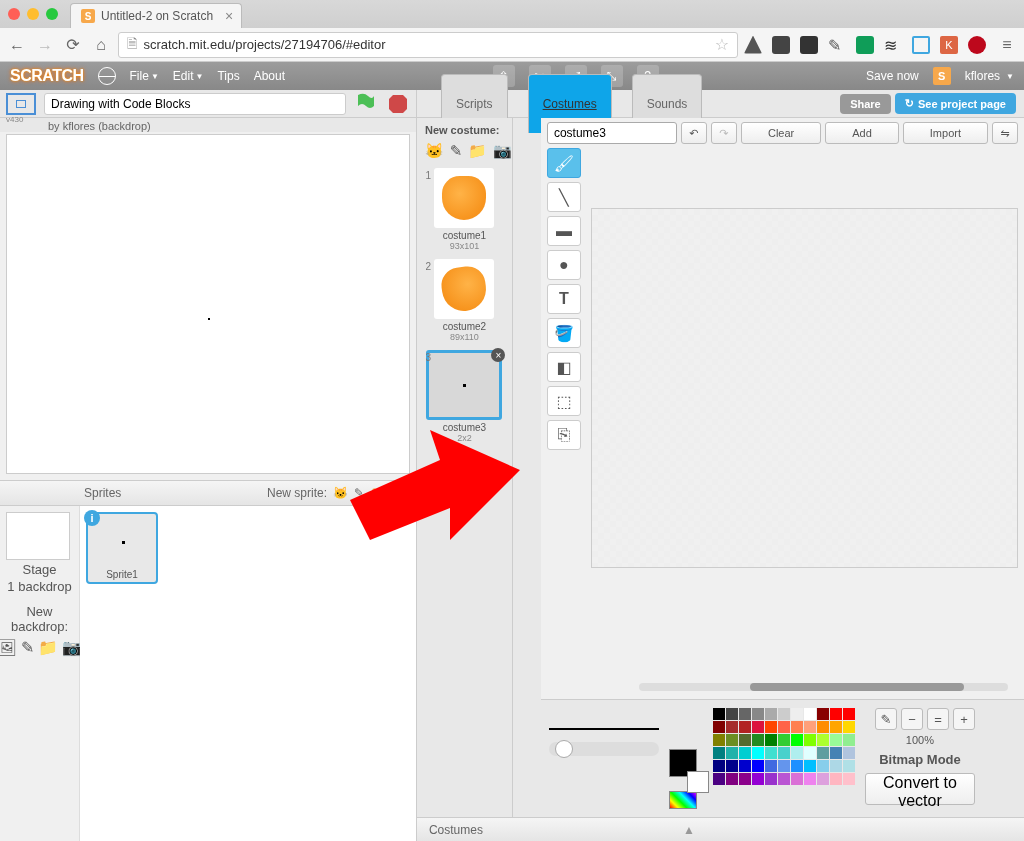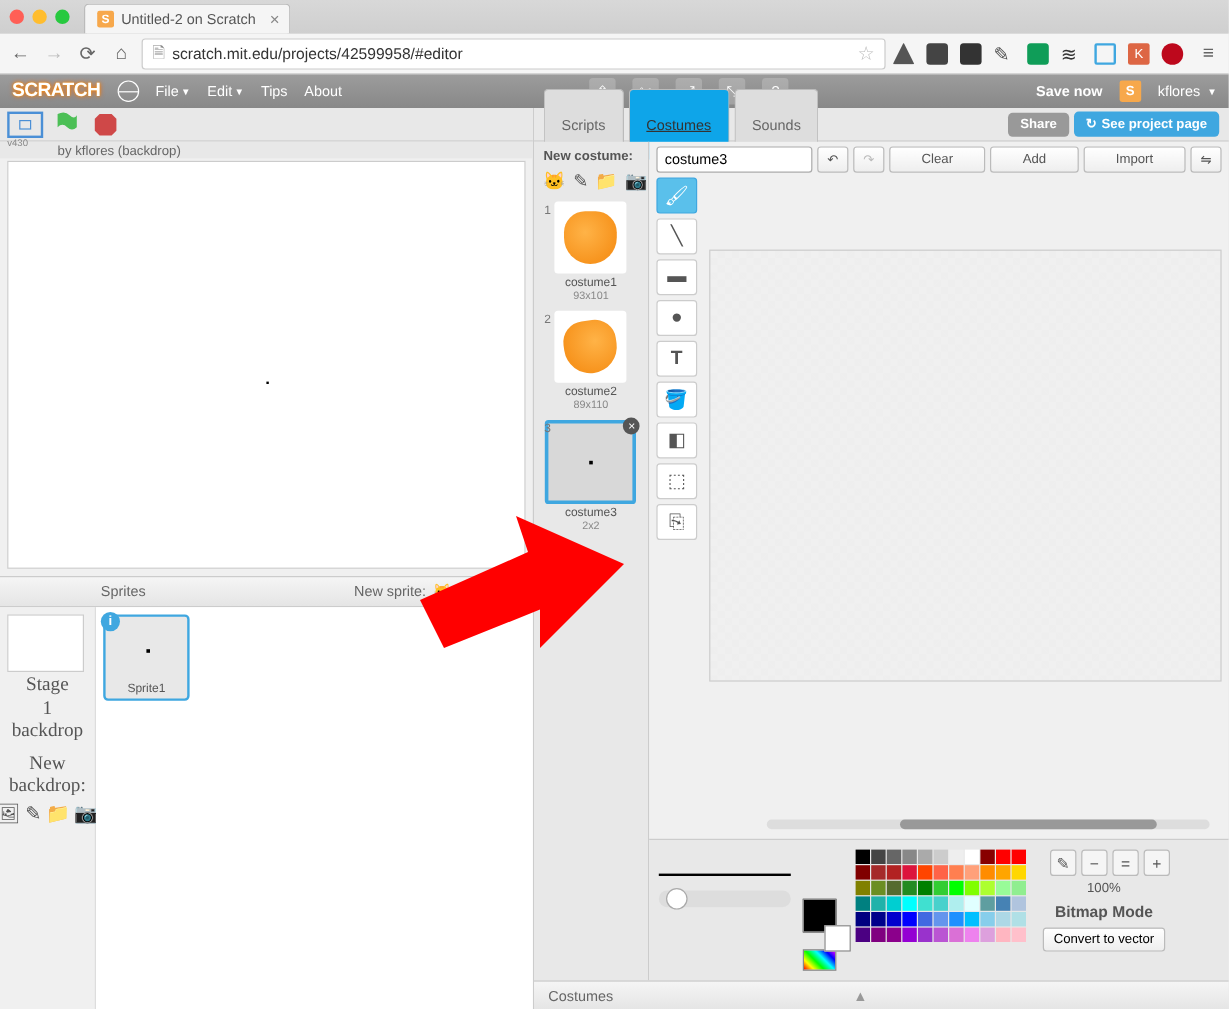--- a/index.html
+++ b/index.html
@@ -46,37 +46,37 @@
 .byline { font-size: 11px; color: #666; padding: 2px 0 0 48px; background: #e8e8e8; }
 .stage-canvas { flex: 0 0 340px; background: #fff; border: 1px solid #ccc; margin: 2px 6px 6px 6px; position: relative; }
 .stage-dot { position: absolute; left: 50%; top: 54%; width: 2px; height: 2px; background: #000; }
 
 
 .sprites-header { height: 26px; background: linear-gradient(#f5f5f5, #e5e5e5); display: flex; align-items: center; padding: 0 10px; font-size: 12px; color: #666; border-top: 1px solid #ccc; border-bottom: 1px solid #ccc; }
 .sprites-header .sh-spacer { flex: 1; }
 .sprites-body { flex: 1; display: flex; background: #f0f0f0; }
 .stage-col { width: 80px; padding: 6px; text-align: center; border-right: 1px solid #ddd; }
 .stage-thumb { width: 64px; height: 48px; background: #fff; border: 1px solid #ccc; }
-.tiny-label { font-size: 16px; color: #555; margin-top: 2px; font-family: Liberation Serif, serif; }
+.tiny-label { font-size: 13px; color: #555; margin-top: 2px; }
 .sprite-list { flex: 1; padding: 6px; display: flex; align-items: flex-start; gap: 6px; background: #fff; }
 .sprite-item { width: 72px; height: 72px; border: 2px solid #3fa7e0; border-radius: 4px; background: #e8e8e8; position: relative; text-align: center; font-size: 10px; color: #555; }
 .sprite-item .info-badge { position: absolute; top: -4px; left: -4px; width: 16px; height: 16px; background: #3fa7e0; color: #fff; border-radius: 50%; font-size: 11px; font-weight: bold; display: flex; align-items: center; justify-content: center; }
 .sprite-dot { width: 3px; height: 3px; background: #000; position: absolute; left: 50%; top: 40%; }
 .sprite-name { position: absolute; bottom: 2px; left: 0; right: 0; }
 
 
 .rp-top { height: 28px; display: flex; align-items: center; padding: 0 8px; gap: 4px; background: #e8e8e8; border-bottom: 1px solid #ccc; }
-.rp-tab { padding: 22px 14px; font-size: 12px; color: #666; background: #ddd; border: 1px solid #bbb; border-bottom: none; border-radius: 4px 4px 0 0; cursor: pointer; }
+.rp-tab { padding: 22px 14px; font-size: 12px; color: #666; background: #ddd; border: 1px solid #bbb; border-bottom: none; border-radius: 4px 4px 0 0; cursor: pointer; margin-left: 16px; }
 .rp-tab.active { background: #0ea5e9; color: #333; text-decoration: underline; }
 .rp-spacer { flex: 1; }
 .btn-share { background: #999; color: #fff; padding: 4px 10px; border-radius: 4px; font-size: 11px; font-weight: bold; }
 .btn-project { background: #3fa7e0; color: #fff; padding: 4px 10px; border-radius: 4px; font-size: 11px; font-weight: bold; display: flex; align-items: center; gap: 4px; }
 
 
-.costume-row { flex: 1; display: flex; overflow: hidden; }
+.costume-row { flex: 1; display: flex; overflow: hidden; gap: 28px; }
 .costume-list { width: 96px; background: #e8e8e8; border-right: 1px solid #ccc; padding: 4px; font-size: 11px; color: #555; }
 .cl-title { font-weight: bold; margin: 2px 0 6px 4px; }
 .cl-icons { display: flex; gap: 6px; margin: 0 0 8px 4px; color: #555; font-size: 15px; }
 .thumb { width: 82px; margin: 0 auto 8px auto; text-align: center; position: relative; }
 .thumb .idx { position: absolute; top: 2px; left: 2px; font-size: 10px; color: #777; }
 .thumb-img { width: 60px; height: 60px; margin: 0 auto; background: #fff; border-radius: 3px; display: flex; align-items: center; justify-content: center; }
 .thumb.selected .thumb-img { border: 3px solid #3fa7e0; background: #d8d8d8; width: 76px; height: 70px; }
 .thumb.selected { background: transparent; }
 .thumb .del { position: absolute; top: -2px; right: 0; width: 14px; height: 14px; background: #555; color: #fff; border-radius: 50%; font-size: 10px; display: none; align-items: center; justify-content: center; }
 .thumb.selected .del { display: flex; }
@@ -112,21 +112,21 @@
 .slider .knob { position: absolute; left: 6px; top: -2px; width: 18px; height: 18px; background: #fff; border: 1px solid #aaa; border-radius: 50%; }
 .color-block { display: flex; flex-direction: column; gap: 6px; }
 .cur-c1 { width: 28px; height: 28px; background: #000; border: 1px solid #888; }
 .cur-c2 { width: 22px; height: 22px; background: #fff; border: 1px solid #888; margin-bottom: -4px; margin-left: -8px; }
 .gradient { width: 28px; height: 22px; background: linear-gradient(45deg, red, yellow, lime, cyan, blue, magenta); border: 1px solid #888; }
 .palette { display: grid; grid-template-columns: repeat(11, 12px); gap: 1px; }
 .palette div { width: 12px; height: 12px; }
 .mode-col { width: 110px; text-align: center; font-size: 11px; color: #555; }
 .zoom-row { display: flex; gap: 4px; justify-content: flex-end; margin-bottom: 4px; }
 .zoom-btn { width: 22px; height: 22px; border: 1px solid #bbb; border-radius: 3px; background: #f5f5f5; font-size: 13px; display: flex; align-items: center; justify-content: center; }
-.convert-btn { height: 20px; border: 1px solid #bbb; border-radius: 3px; background: linear-gradient(#fff,#eee); font-size: 11px; padding: 0 8px; margin-top: 6px; }
+.convert-btn { height: 32px; border: 1px solid #bbb; border-radius: 3px; background: linear-gradient(#fff,#eee); font-size: 16px; padding: 0 8px; margin-top: 6px; }
 
 .backpack { height: 24px; background: linear-gradient(#f5f5f5,#e5e5e5); border-top: 1px solid #ccc; font-size: 12px; color: #666; display: flex; align-items: center; padding: 0 12px; }
 .backpack .up { margin-left: 200px; color: #999; }
 
 
 .red-arrow { position: absolute; left: 350px; top: 390px; pointer-events: none; }
 
 .cat-sprite { width: 44px; height: 44px; background: radial-gradient(circle at 40% 40%, #ffb347, #f7941e 70%); border-radius: 40% 40% 50% 50%; position: relative; }
 </style>
 </head>
@@ -145,21 +145,21 @@
       <span class="tab-close">×</span>
     </div>
   </div>
   <div class="addr-bar">
     <div class="nav-btn">←</div>
     <div class="nav-btn" style="color:#bbb">→</div>
     <div class="nav-btn">⟳</div>
     <div class="nav-btn">⌂</div>
     <div class="url-box">
       <span style="color:#888;font-size:13px;">🗎</span>
-      <span class="url-text">scratch.mit.edu/projects/42599958/#editor</span>
+      <span class="url-text">scratch.mit.edu/projects/27194706/#editor</span>
       <span style="color:#bbb">☆</span>
     </div>
     <div class="ext-icons">
       <div class="ext-icon" style="background:#555;clip-path:polygon(50% 0,100% 100%,0 100%);"></div>
       <div class="ext-icon" style="background:#444;border-radius:3px;"></div>
       <div class="ext-icon" style="background:#333;border-radius:3px;"></div>
       <div class="ext-icon" style="background:transparent;color:#555;">✎</div>
       <div class="ext-icon" style="background:#0f9d58;border-radius:3px;"></div>
       <div class="ext-icon" style="background:transparent;color:#333;">≋</div>
       <div class="ext-icon" style="border:2px solid #3fa7e0;"></div>
@@ -183,38 +183,39 @@
     </span>
   <span class="menu-item">Tips</span>
   <span class="menu-item">About</span>
   <div class="bar-spacer"></div>
   <div class="bar-icon">⇪</div>
   <div class="bar-icon">✂</div>
   <div class="bar-icon">⤢</div>
   <div class="bar-icon">⤡</div>
   <div class="bar-icon">?</div>
   <div class="bar-spacer"></div>
-  <span style="font-weight:bold;">Save now</span>
+  <span style="font-weight:normal;">Save now</span>
   <div class="user-badge">S</div>
   <span class="menu-item">
       <span>kflores</span>
       <span class="caret" style="margin-left:4px;">▼</span>
     </span>
 </div>
 
 <div class="main-row">
 
   <div class="left-panel">
     <div class="stage-header">
       <div style="position:relative;">
         <div class="stage-icon">
             <div style="width:10px;height:8px;border:1px solid #4a8fd6;"></div>
           </div>
         <div style="font-size:8px;color:#888;position:absolute;">v430</div>
       </div>
+      <input class="title-input" value="Drawing with Code Blocks" style="">
       <svg class="flag" viewBox="0 0 24 24">
           <path fill="#4cbf56" d="M4 3 L4 21 M4 3 Q10 0 14 4 Q18 8 20 4 L20 14 Q16 18 12 14 Q8 10 4 14 Z"></path>
         </svg>
       <svg class="flag" viewBox="0 0 24 24">
           <polygon fill="#cf4848" points="7,3 17,3 21,7 21,17 17,21 7,21 3,17 3,7"></polygon>
         </svg>
     </div>
     <div class="byline">by kflores (backdrop)</div>
     <div class="stage-canvas">
       <div class="stage-dot"></div>

